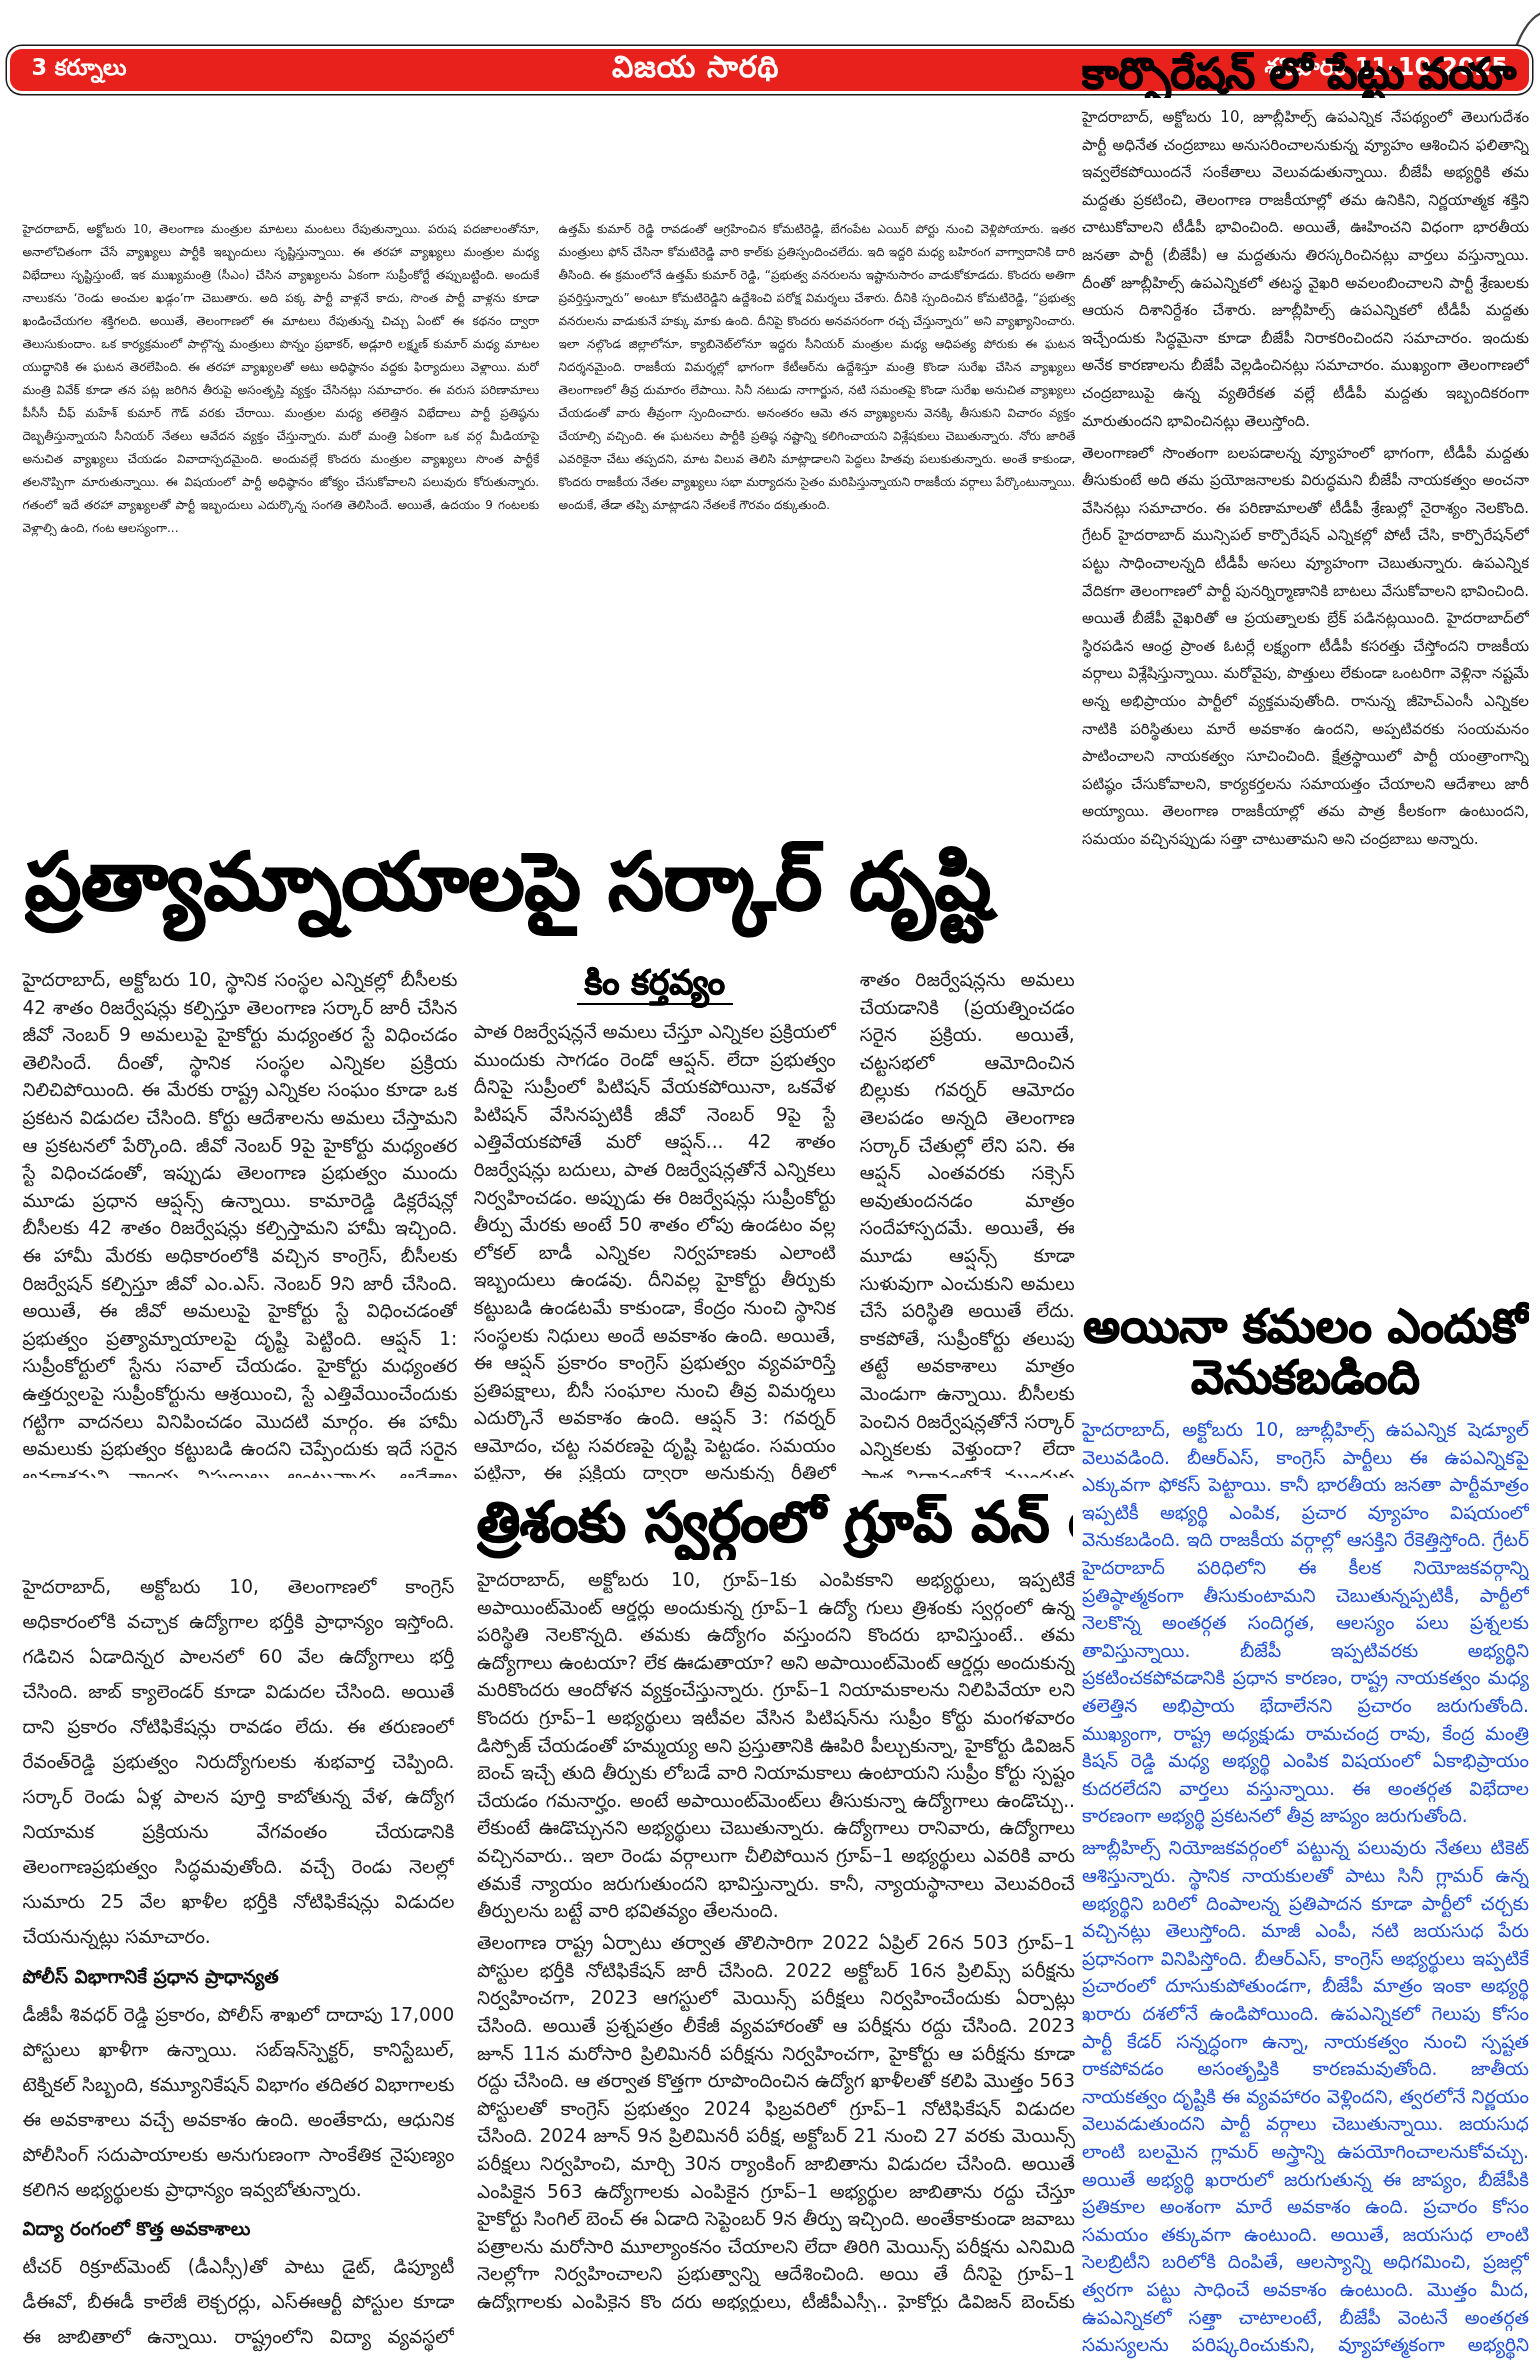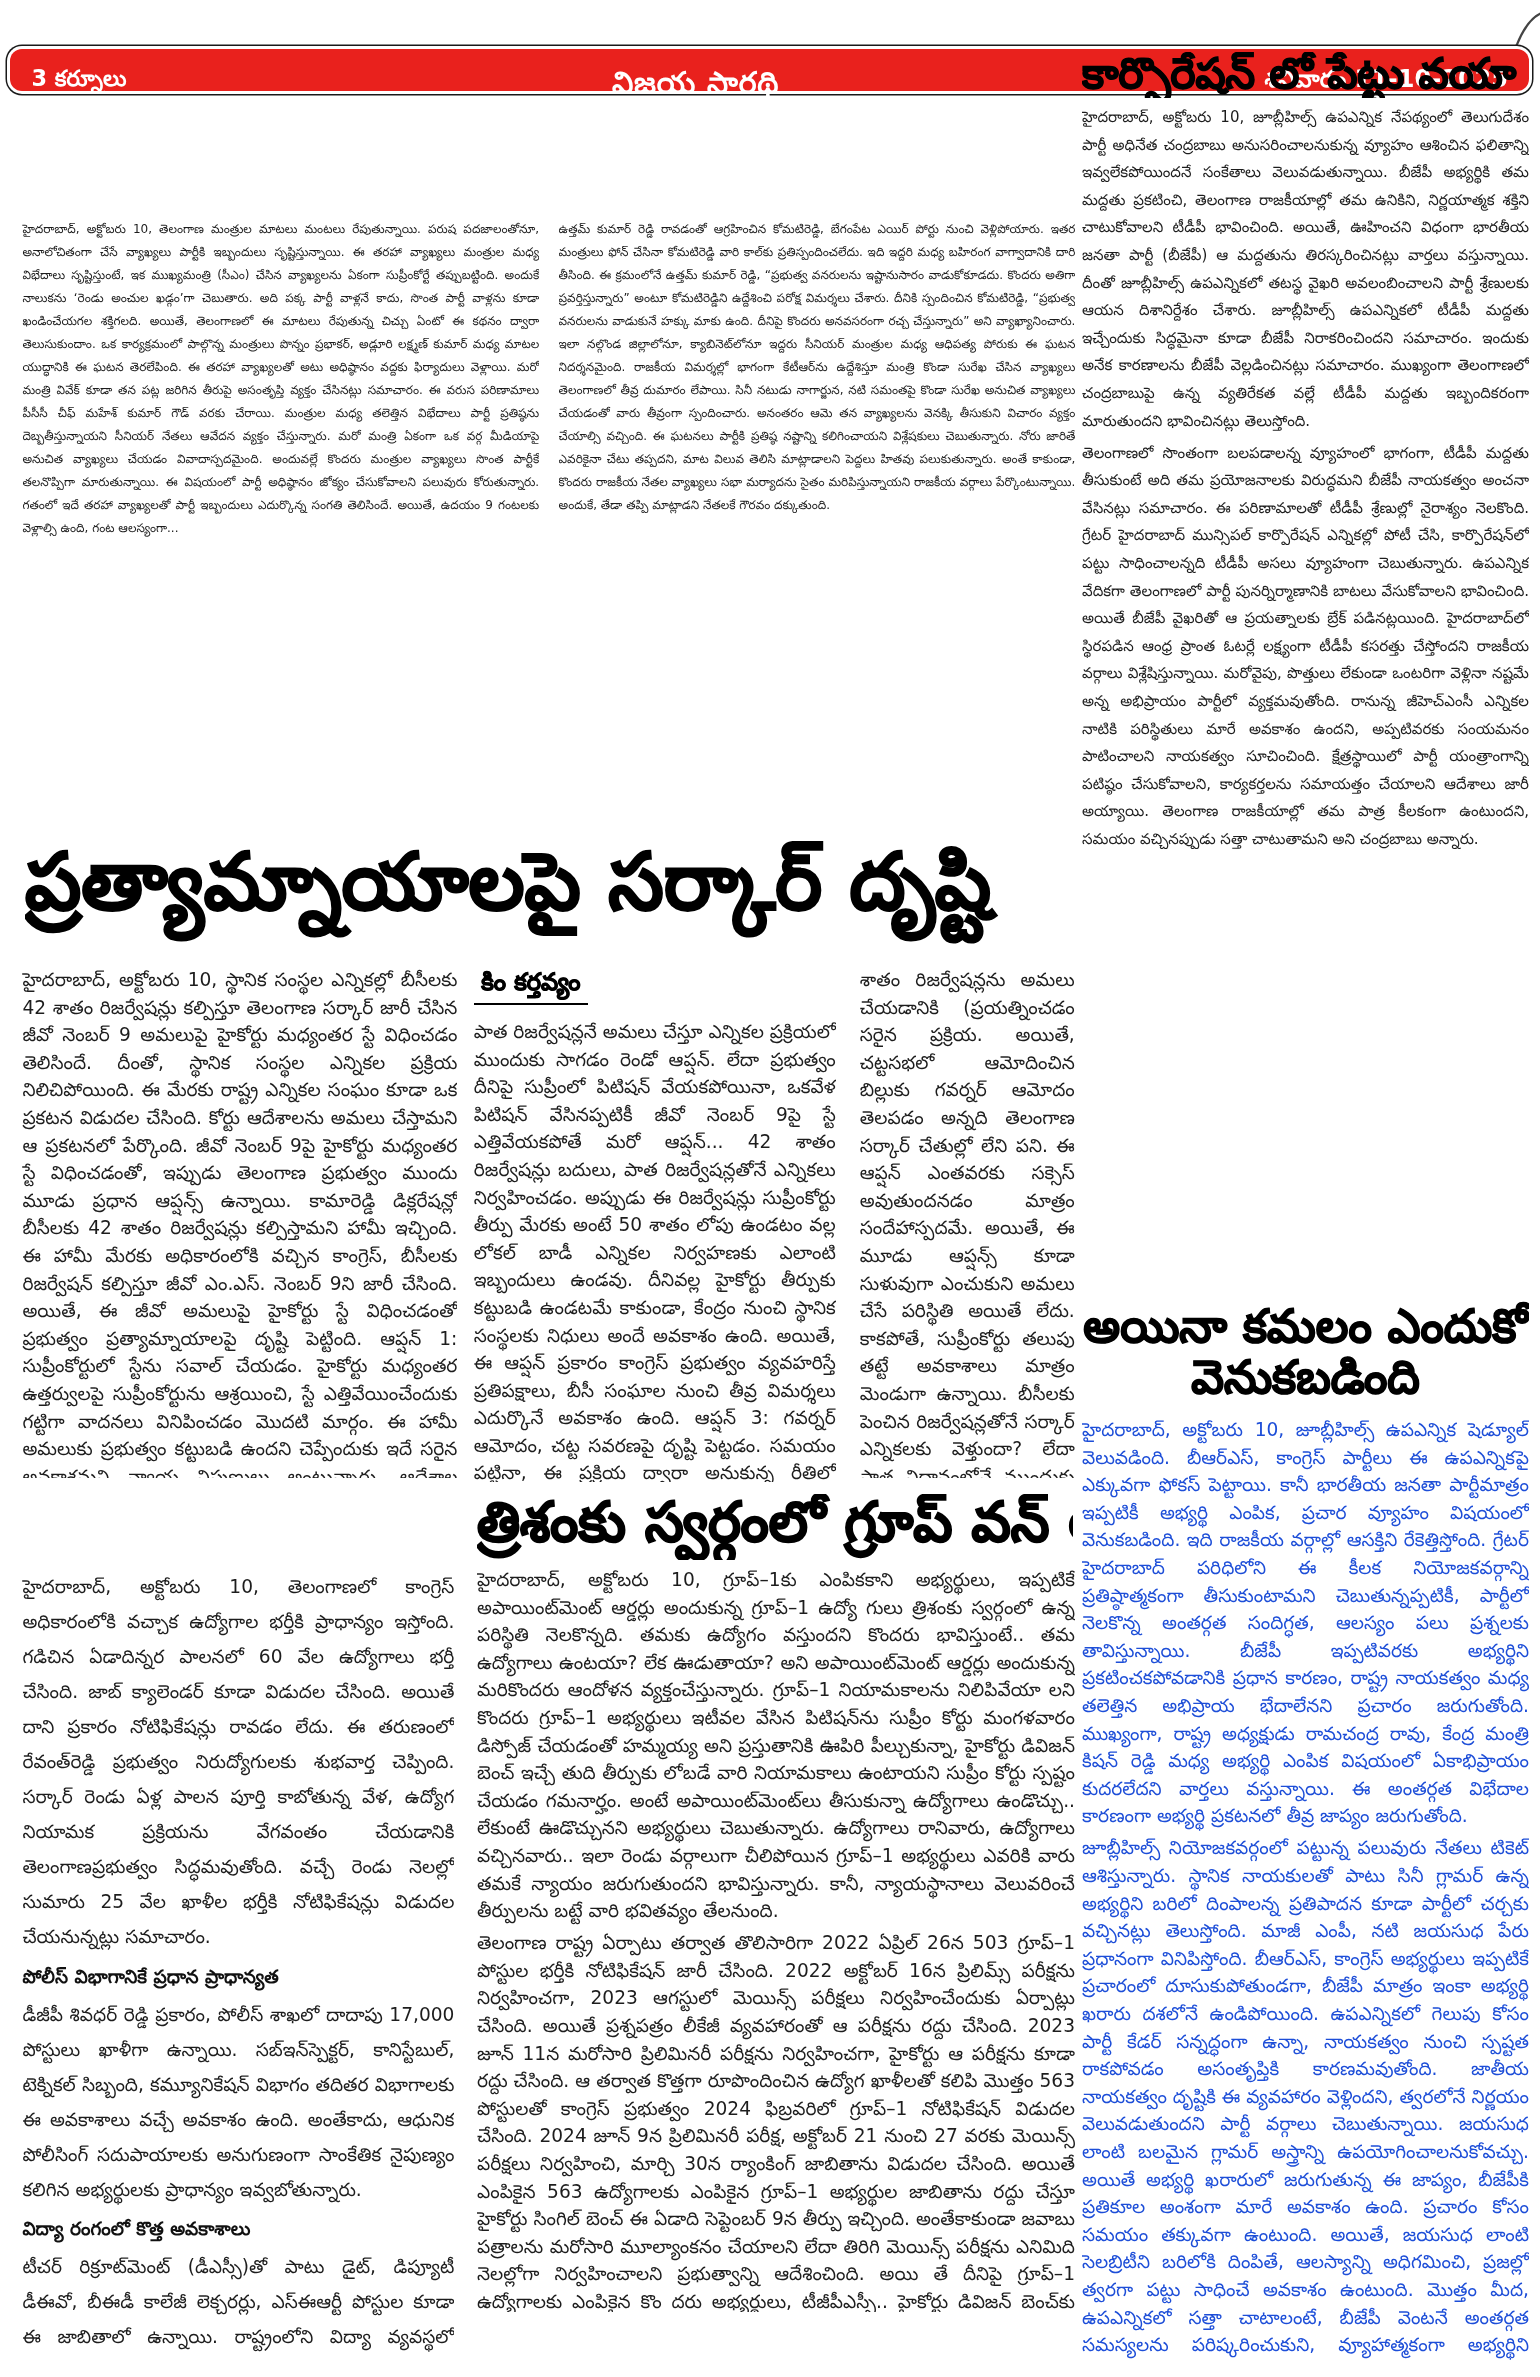--- a/index.html
+++ b/index.html
@@ -10,21 +10,21 @@
     font-family:"DejaVu Sans","Liberation Sans",sans-serif;
     color:#1d1d1d;
     overflow:hidden;
   }
   
   .mast{
     position:absolute;left:10.4px;right:12px;top:49px;height:42px;
     background:var(--hdr,#e9211d);
     border-radius:12px;
     box-shadow:0 0 0 3px #ffffff,0 0 0 4.5px #1a1a1a;
-    display:flex;align-items:flex-start;justify-content:space-between;
+    display:flex;align-items:center;justify-content:space-between;
     padding:16px 21px;box-sizing:border-box;color:#fff;
   }
   .mast .edition{font-size:22.4px;font-weight:bold;}
   .mast .title{font-size:30px;font-weight:bold;letter-spacing:0.7px;}
   .mast .date{font-size:24px;font-weight:bold;}
   .swoosh{position:absolute;right:0;top:0;width:112px;height:104px;}
 
   
   .hl{
     font-weight:bold;color:#000;
@@ -70,21 +70,21 @@
   .main-body .col{width:517px;font-size:12px;line-height:23px;overflow:hidden;}
 
   .mid-body{
     position:absolute;left:22.4px;top:966px;width:1053px;height:516px;
     display:flex;overflow:hidden;
   }
   .mid-body .c1{width:435px;font-size:18.6px;line-height:27.6px;overflow:hidden;}
   .mid-body .c2{width:362px;margin-left:16.4px;font-size:18.6px;line-height:27.6px;overflow:hidden;}
   .mid-body .c3{width:215px;margin-left:24px;font-size:18.6px;line-height:27.6px;overflow:hidden;}
   .kim-head{
-    text-align:left;font-size:24px;font-weight:bold;color:#000;
+    text-align:center;font-size:34px;font-weight:bold;color:#000;
     margin:3px 0 13.4px 0;-webkit-text-stroke:0.7px #000;
   }
   .kim-head span{display:inline-block;border-bottom:2.2px solid #000;padding:0 7.5px 6px 7.5px;}
 
   .jobs-body{
     position:absolute;left:22.4px;top:1569px;width:432px;height:790px;
     font-size:18.6px;line-height:35px;overflow:hidden;
   }
   .jobs-body .subhead{font-weight:bold;color:#111;margin:3px 0;}
   .group1-body{

